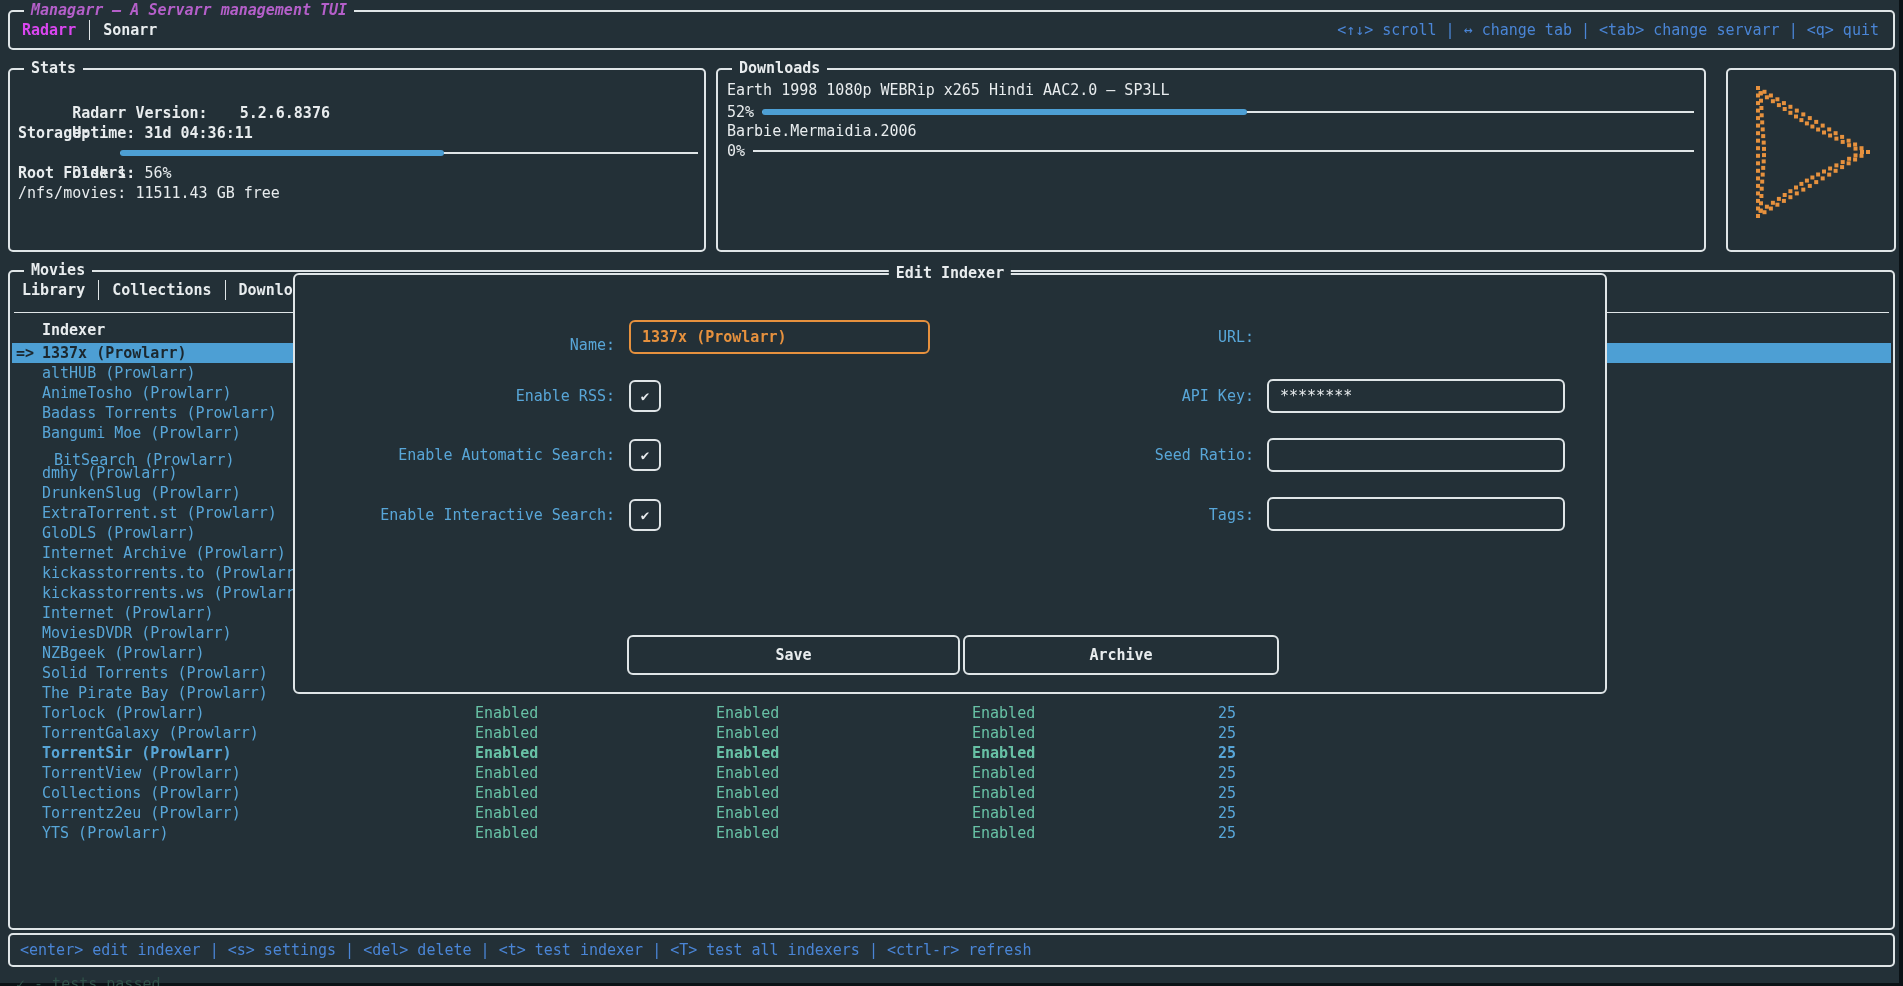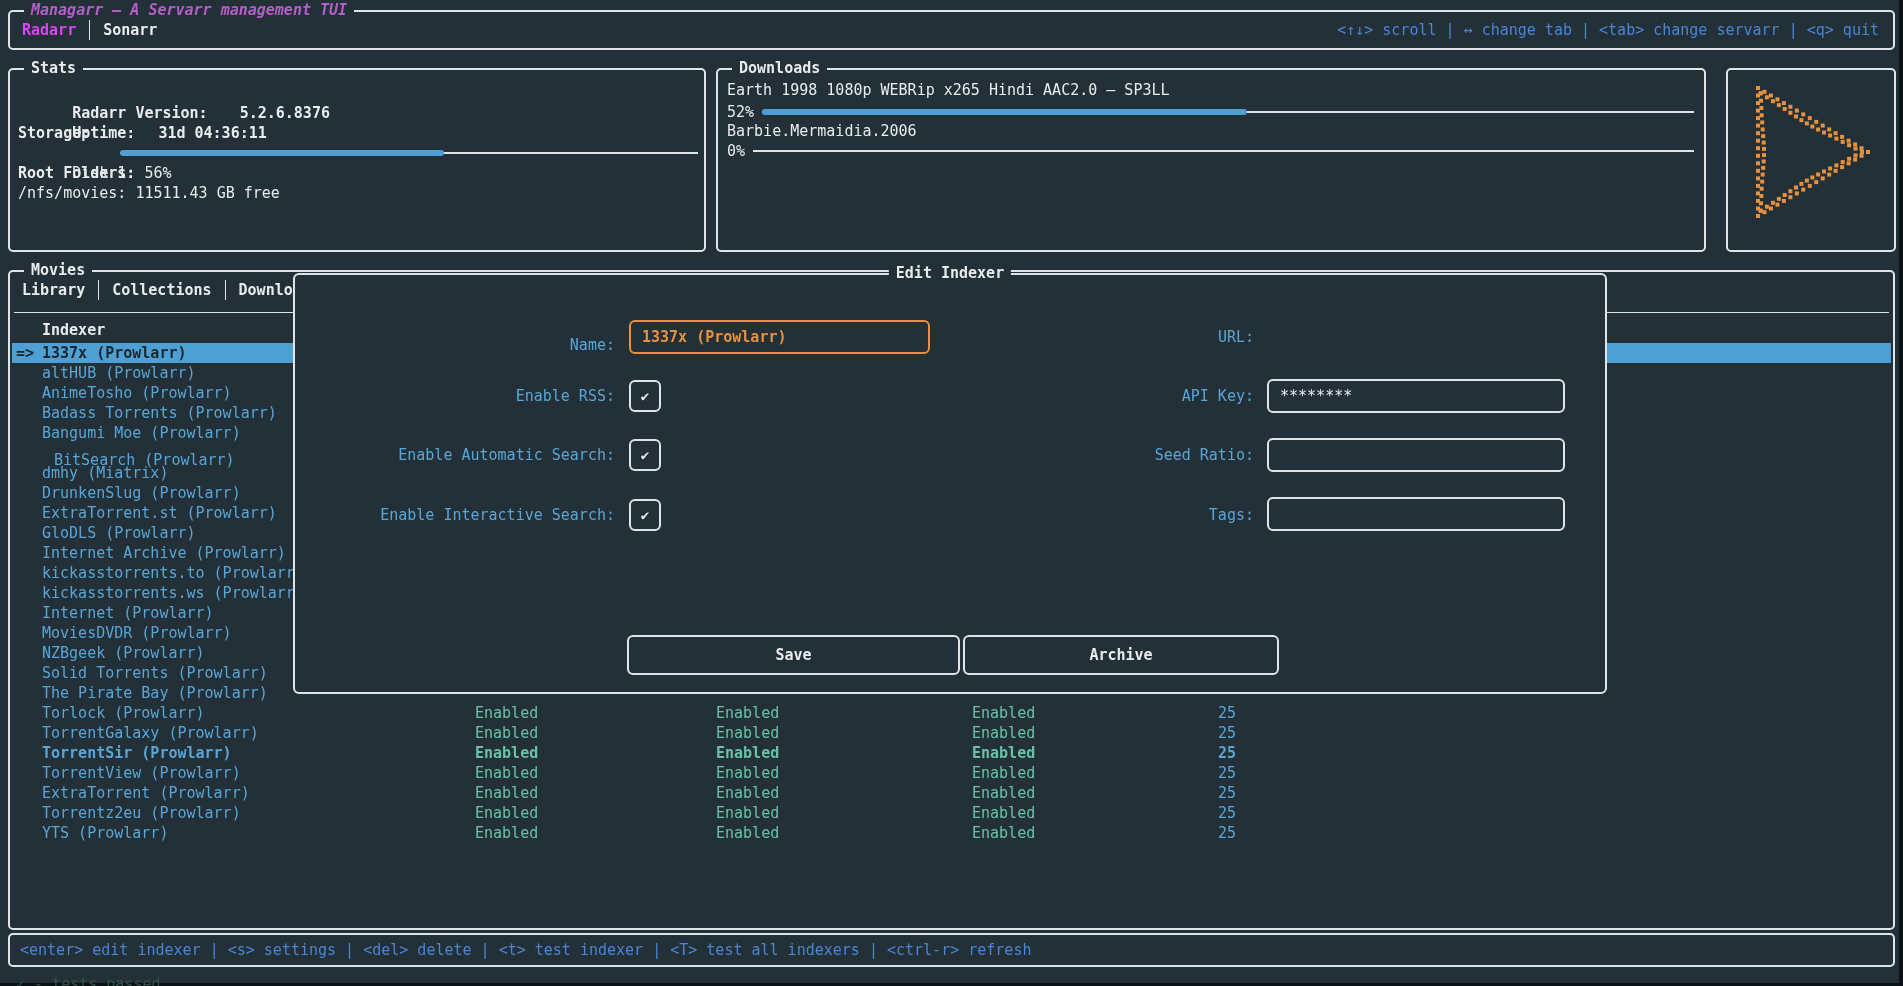--- a/index.html
+++ b/index.html
@@ -62,21 +62,21 @@
     </div>
     <div class="line kblue" style="right:14px;top:8px">&lt;↑↓&gt; scroll | ↔ change tab | &lt;tab&gt; change servarr | &lt;q&gt; quit</div>
   </div>
 
   <div class="panel" style="left:8px;top:68px;width:698px;height:184px">
     <div class="ptitle">Stats</div>
     <div class="line bold" style="left:8px;top:13px">
       <span>Radarr Version:</span><span style="margin-left:32px">5.2.6.8376</span>
     </div>
     <div class="line bold" style="left:8px;top:33px">
-      <span>Uptime:</span><span style="margin-left:23px">31d 04:36:11</span>
+      <span>Uptime:</span><span style="margin-left:9px">31d 04:36:11</span>
     </div>
     <div class="line bold" style="left:8px;top:53px">Storage:</div>
     <div class="line" style="left:8px;top:73px">
       <span>Disk 1:</span><span style="margin-left:9px">56%</span>
     </div>
     <div class="bar" style="left:110px;top:73px;right:6px">
       <i class="track"></i>
         <i class="fill" style="width: 56%;"></i>
     </div>
     <div class="line bold" style="left:8px;top:93px">Root Folders:</div>
@@ -243,21 +243,21 @@
         <div class="idx-row" style="top: 131px;">
           <span class="iname" style="left: 30px;">Badass Torrents (Prowlarr)</span>
         </div>
         <div class="idx-row" style="top: 151px;">
           <span class="iname" style="left: 30px;">Bangumi Moe (Prowlarr)</span>
         </div>
         <div class="idx-row" style="top: 171px;">
           <span class="iname" style="left: 42px; margin-top: 7px;">BitSearch (Prowlarr)</span>
         </div>
         <div class="idx-row" style="top: 191px;">
-          <span class="iname" style="left: 30px;">dmhy (Miatrix)</span>
+          <span class="iname" style="left: 30px;">dmhy (Prowlarr)</span>
         </div>
         <div class="idx-row" style="top: 211px;">
           <span class="iname" style="left: 30px;">DrunkenSlug (Prowlarr)</span>
         </div>
         <div class="idx-row" style="top: 231px;">
           <span class="iname" style="left: 30px;">ExtraTorrent.st (Prowlarr)</span>
         </div>
         <div class="idx-row" style="top: 251px;">
           <span class="iname" style="left: 30px;">GloDLS (Prowlarr)</span>
         </div>
@@ -307,21 +307,21 @@
           <span class="pri" style="left: 1164px;">25</span>
         </div>
         <div class="idx-row" style="top: 491px;">
           <span class="iname" style="left: 30px;">TorrentView (Prowlarr)</span>
           <span class="val" style="left: 463px;">Enabled</span>
           <span class="val" style="left: 704px;">Enabled</span>
           <span class="val" style="left: 960px;">Enabled</span>
           <span class="pri" style="left: 1164px;">25</span>
         </div>
         <div class="idx-row" style="top: 511px;">
-          <span class="iname" style="left: 30px;">ExtraTorrent (Prowlarr)</span>
+          <span class="iname" style="left: 30px;">Collections (Prowlarr)</span>
           <span class="val" style="left: 463px;">Enabled</span>
           <span class="val" style="left: 704px;">Enabled</span>
           <span class="val" style="left: 960px;">Enabled</span>
           <span class="pri" style="left: 1164px;">25</span>
         </div>
         <div class="idx-row" style="top: 531px;">
           <span class="iname" style="left: 30px;">Torrentz2eu (Prowlarr)</span>
           <span class="val" style="left: 463px;">Enabled</span>
           <span class="val" style="left: 704px;">Enabled</span>
           <span class="val" style="left: 960px;">Enabled</span>

